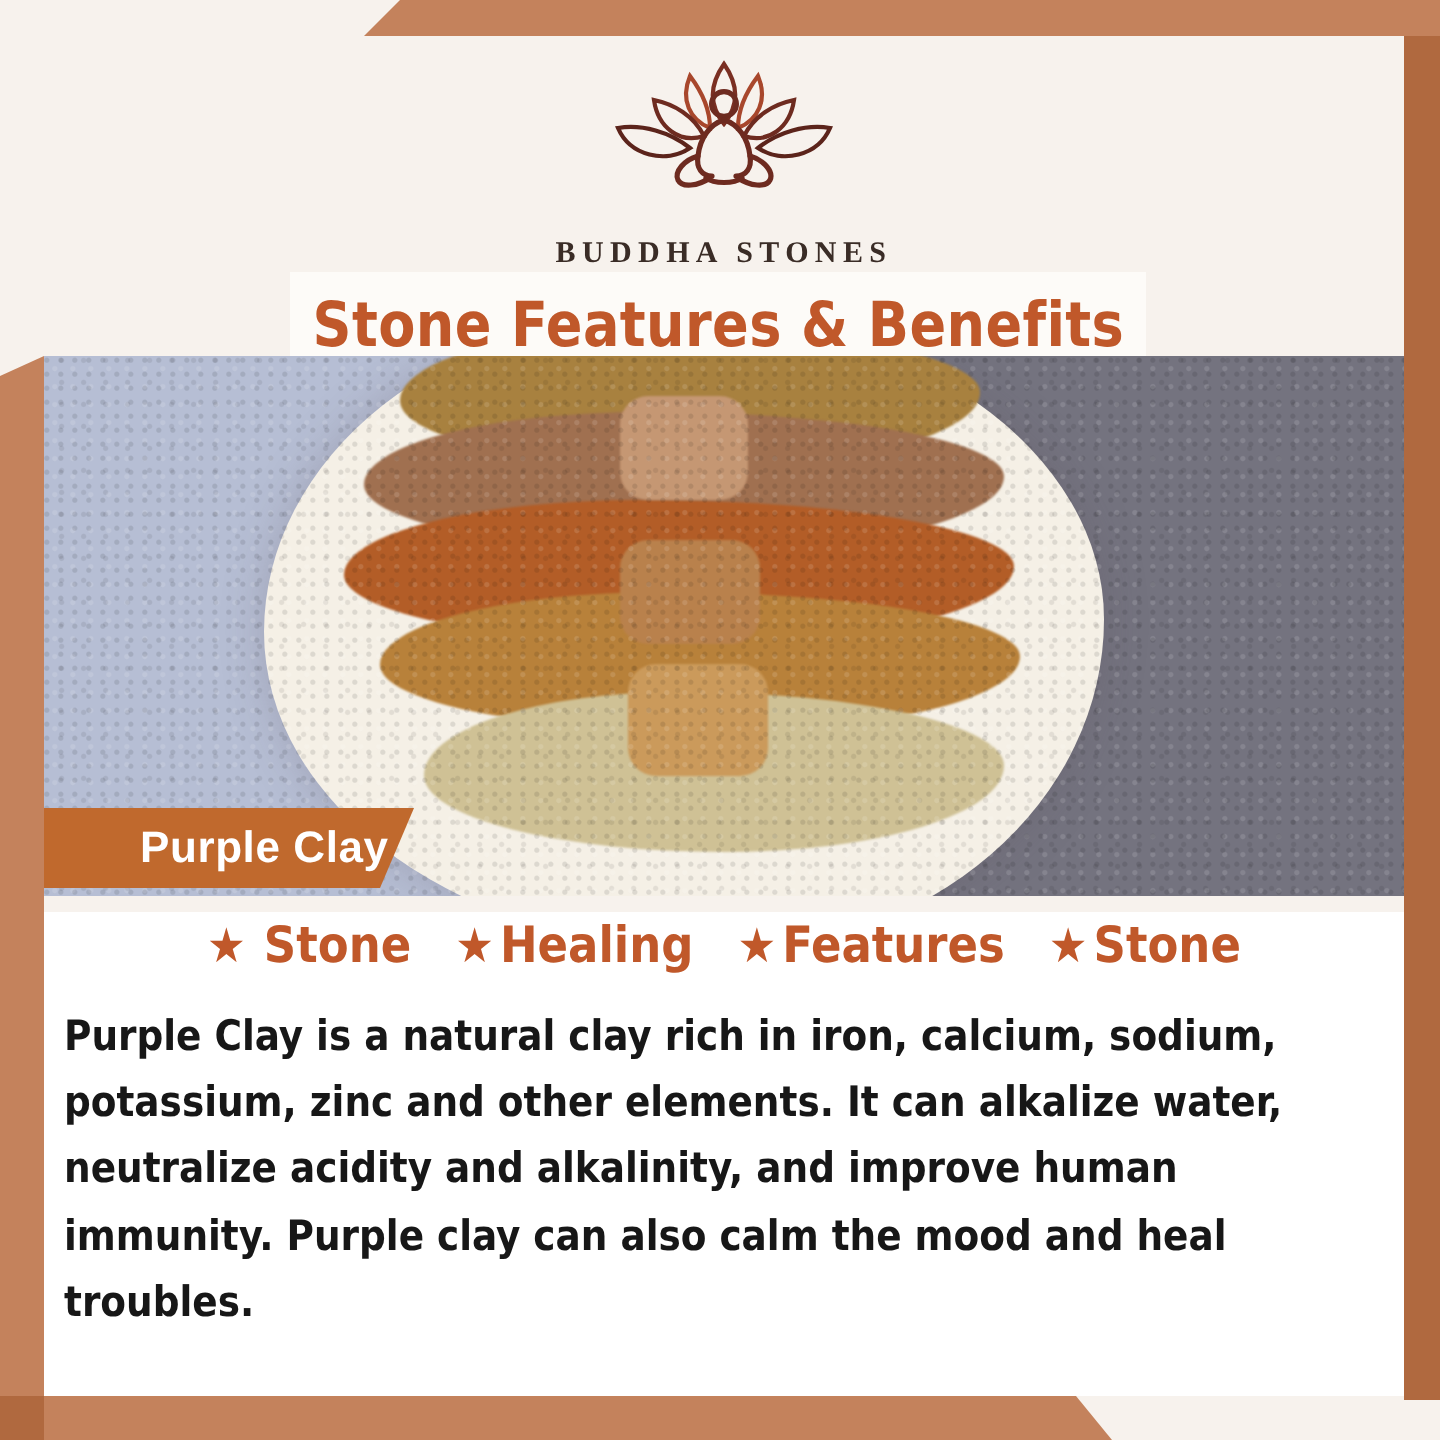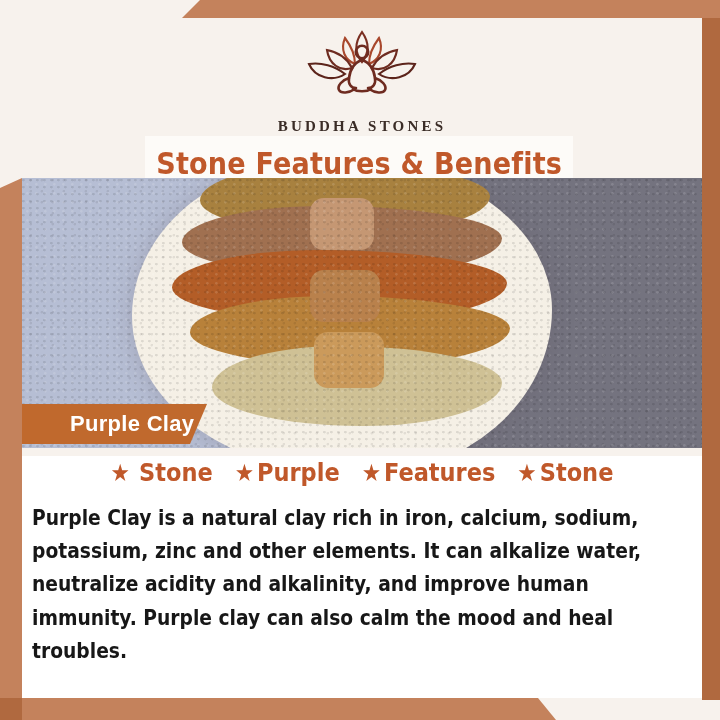--- a/index.html
+++ b/index.html
@@ -288,21 +288,21 @@
   <div class="content">
     <div class="content-strip"></div>
 
     <div class="keywords">
       <div class="keyword k1">
         <span class="star">★</span>
         <span>Stone</span>
       </div>
       <div class="keyword">
         <span class="star">★</span>
-        <span>Purple</span>
+        <span>Healing</span>
       </div>
       <div class="keyword">
         <span class="star">★</span>
         <span>Features</span>
       </div>
       <div class="keyword">
         <span class="star">★</span>
         <span>Stone</span>
       </div>
     </div>

